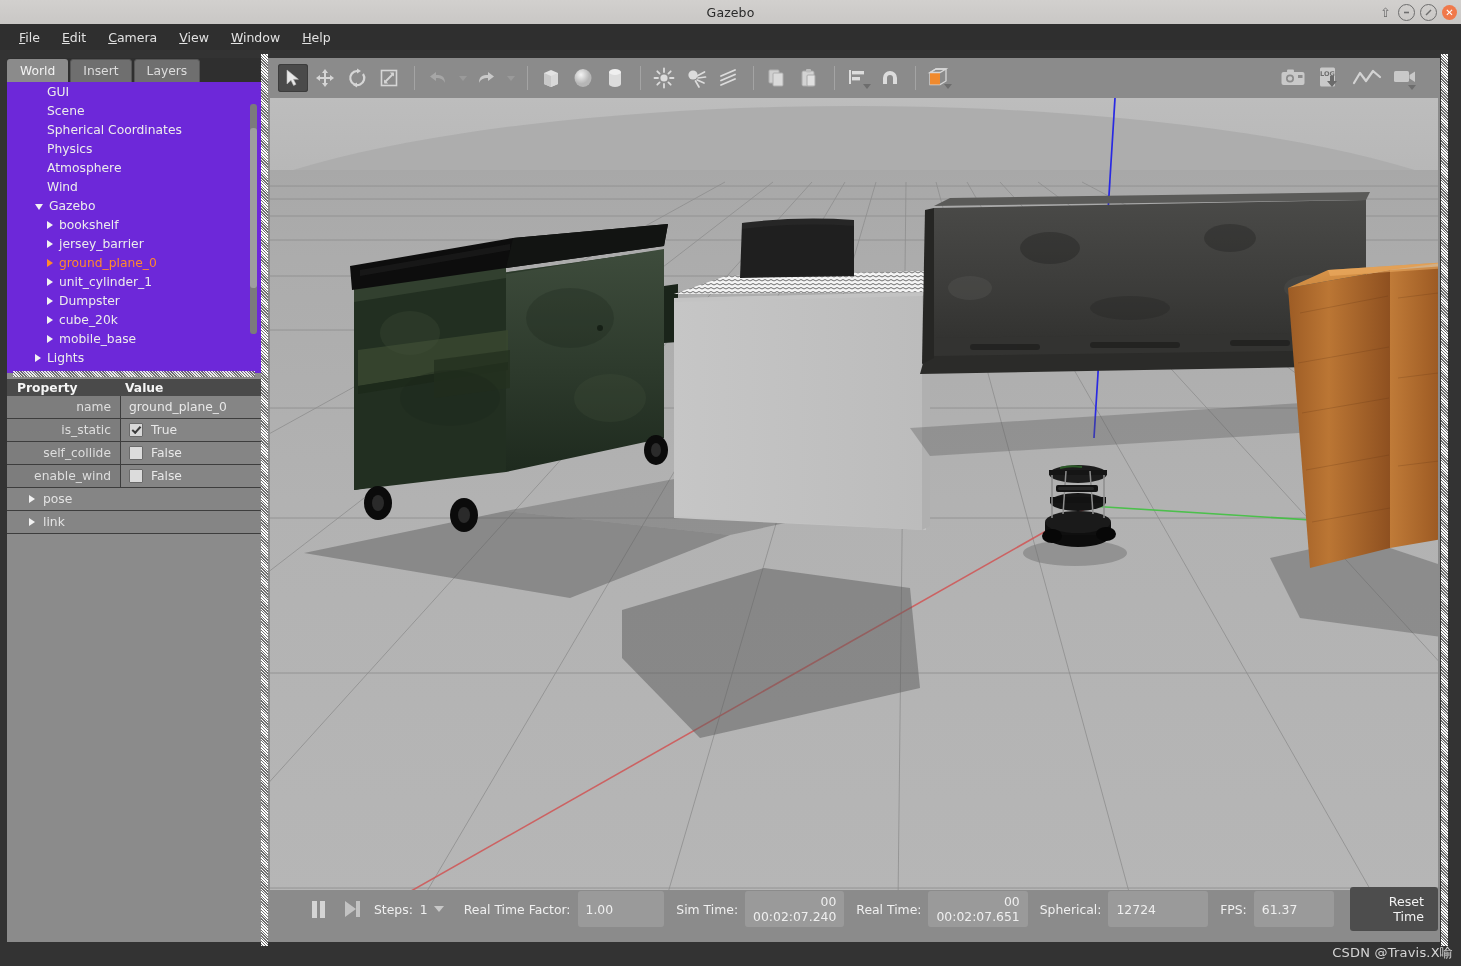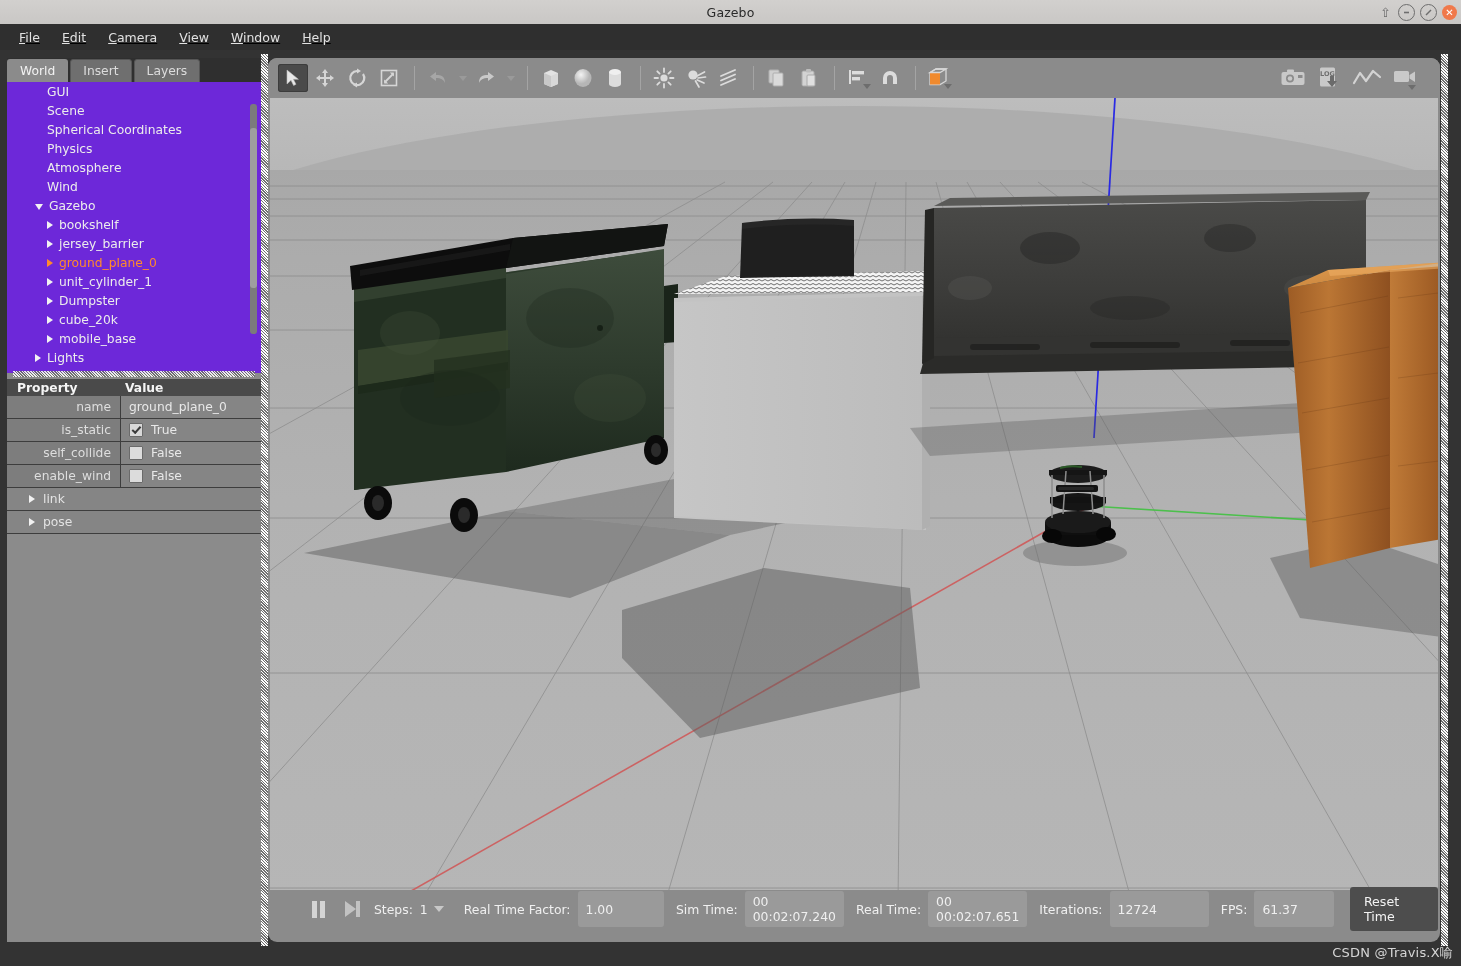--- a/index.html
+++ b/index.html
@@ -32,21 +32,21 @@
     display: flex; align-items: center; justify-content: center;
     font-size: 10px; color: #555; }
   .winbtn.plain { background: transparent; color: #6d6d6d; font-size: 13px; }
   .winbtn.circ { background: transparent; border: 1.6px solid #6d6d6d; }
   .winbtn.close { background: #f0794b; color: #fff; border: none; font-size: 10px; font-weight: bold;}
 
   
   #menubar {
     position: absolute; left: 0; top: 24px; width: 1461px; height: 26px;
     background: #2f2f2f;
-    display: flex; align-items: center; padding-left: 8px; box-sizing: border-box; text-decoration: underline;
+    display: flex; align-items: center; padding-left: 8px; box-sizing: border-box;
   }
   .menu-item {
     color: #e2e2e2; font-size: 12.5px; padding: 3px 11px; cursor: default;
     position: relative;
   }
   .menu-item .mn { text-decoration: underline; }
 
   
   #main {
     position: absolute; left: 0; top: 50px; width: 1461px; height: 916px;
@@ -147,22 +147,23 @@
     background-image: repeating-linear-gradient(45deg,#ffffff 0 1px,#707070 1px 2px);
   }
   #rsplitter {
     position: absolute; left: 1441px; top: 4px; width: 7px; height: 892px;
     background-image: repeating-linear-gradient(45deg,#ffffff 0 1px,#707070 1px 2px);
   }
 
   
   #renderwrap {
     position: absolute; left: 268px; top: 8px; width: 1172px; height: 884px;
-    background: #8b8b8b; border-radius: 9px;
+    background: #8b8b8b; border-radius: 0;
     overflow: hidden;
+    text-align: right;
   }
   #rendertoolbar {
     position: absolute; left: 0; top: 0; width: 1172px; height: 40px;
     background: #8b8b8b; display: flex; align-items: center; padding-left: 10px;
     box-sizing: border-box;
   }
   .tb-btn {
     width: 30px; height: 28px; display: flex; align-items: center; justify-content: center;
     margin-right: 2px; border-radius: 3px; position: relative;
   }
@@ -363,27 +364,27 @@
         <div class="c1">enable_wind</div>
         <div class="c2">
           <span class="cbox"></span>
           <span>False</span>
         </div>
       </div>
 
       <div class="prop-row grouprow">
         <div class="g">
             <span class="arrow-r"></span>
-            <span class="lbl">link</span>
+            <span class="lbl">pose</span>
           </div>
       </div>
       <div class="prop-row grouprow">
         <div class="g">
             <span class="arrow-r"></span>
-            <span class="lbl">pose</span>
+            <span class="lbl">link</span>
           </div>
       </div>
     </div>
   </div>
 
   <div id="vsplitter"></div>
   <div id="rsplitter"></div>
 
   <div id="renderwrap">
 
@@ -806,21 +807,21 @@
 
       <span class="st-label">Real Time Factor:</span>
       <span class="st-field" style="width:98px">1.00</span>
 
       <span class="st-label">Sim Time:</span>
       <span class="st-field" style="width:112px">00 00:02:07.240</span>
 
       <span class="st-label">Real Time:</span>
       <span class="st-field" style="width:112px">00 00:02:07.651</span>
 
-      <span class="st-label">Iterations:</span>
+      <span class="st-label">Spherical:</span>
       <span class="st-field" style="width:113px">12724</span>
 
       <span class="st-label">FPS:</span>
       <span class="st-field" style="width:90px">61.37</span>
 
       <div id="reset-btn">Reset Time</div>
     </div>
   </div>
 </div>
 

